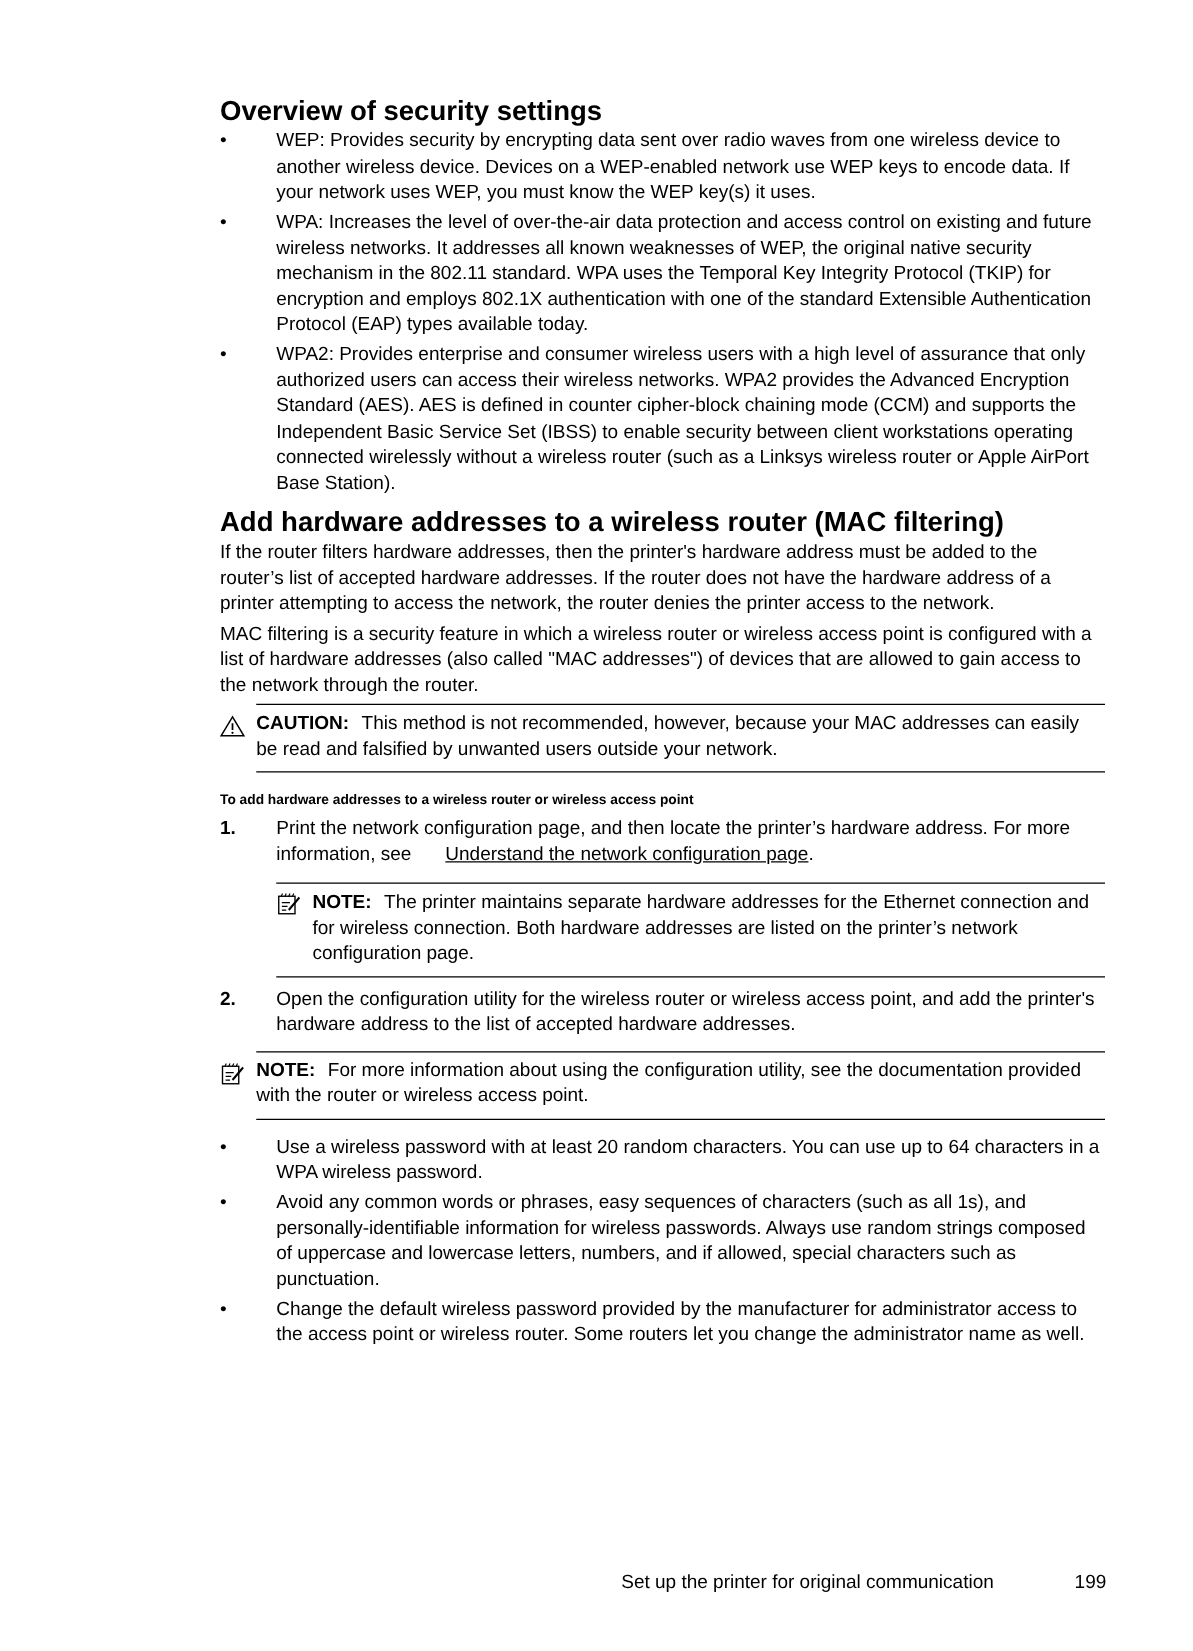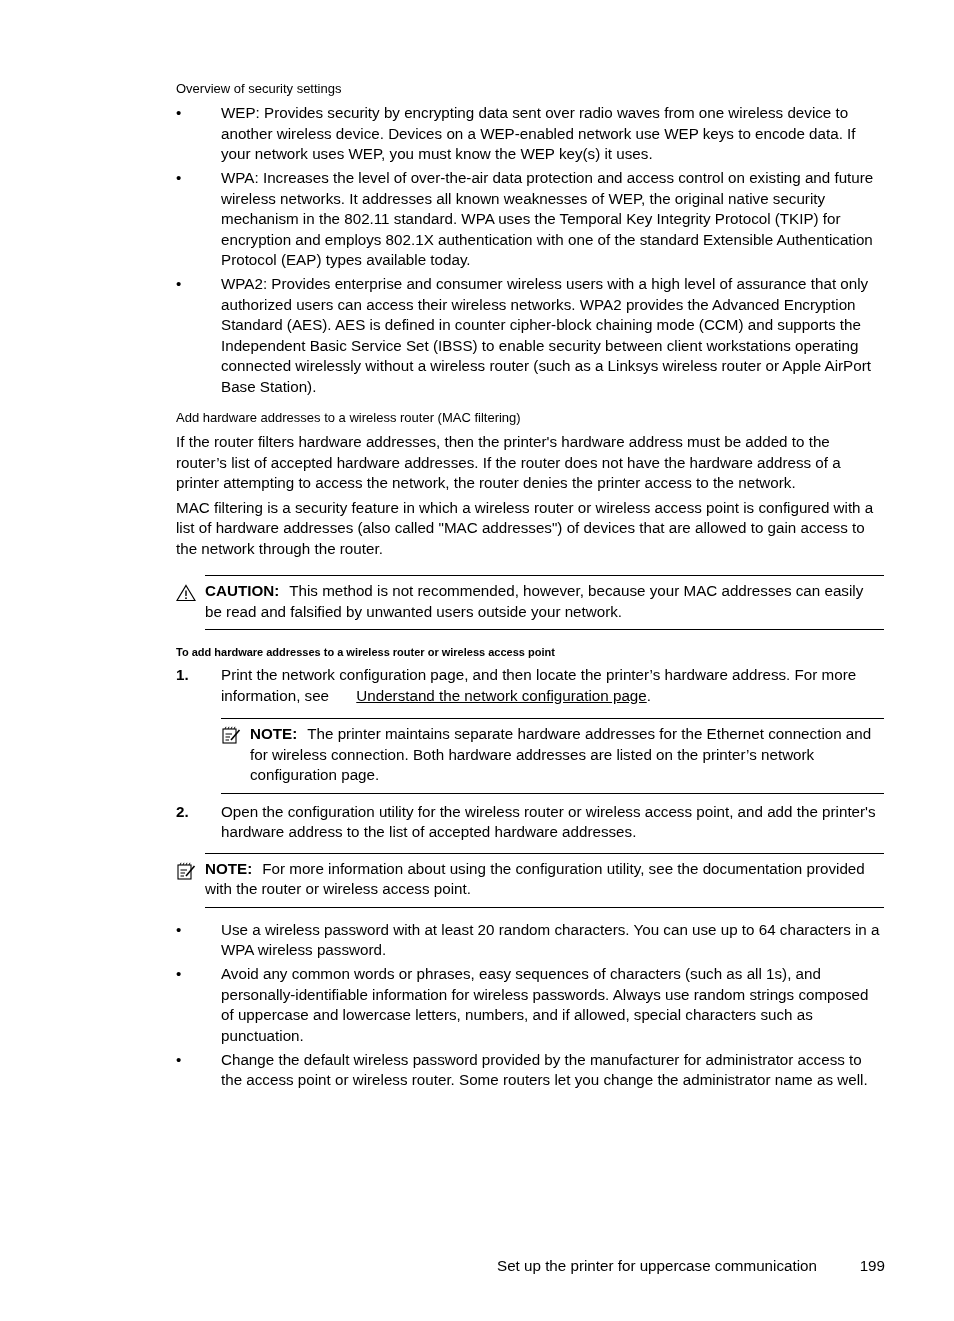--- a/index.html
+++ b/index.html
@@ -1,31 +1,31 @@
 <!DOCTYPE html>
 <html><head>
 <meta charset="utf-8">
 <style>
   html, body { margin: 0; padding: 0; background: #ffffff; }
   body { width: 954px; height: 1321px; position: relative; overflow: hidden;
          font-family: "Liberation Sans", sans-serif; color: #000; }
   .page { position: absolute; left: 176px; top: 78px; width: 708px; font-size: 15.2px; line-height: 20.5px; }
-  h2 { font-size: 13px; font-weight: normal; margin: 0 0 3px 0; line-height: 22px; }
+  h2 { font-size: 22px; font-weight: bold; margin: 0 0 3px 0; line-height: 22px; }
   h3 { font-size: 11px; font-weight: bold; margin: 0 0 3px 0; line-height: 20px; }
   p { margin: 0 0 4px 0; }
   ul.bul { list-style: none; padding: 0; margin: 0 0 4px 0; }
   ul.bul li { position: relative; padding-left: 45px; margin-bottom: 3.5px; }
   ul.bul li .bullet { position: absolute; left: 0; top: 0; }
   ol.num { list-style: none; padding: 0; margin: 0; }
   ol.num > li { position: relative; padding-left: 45px; margin-bottom: 6px; }
   ol.num > li .num-label { position: absolute; left: 0; top: 0; font-weight: bold; }
   .admon { border-top: 1px solid #000; border-bottom: 1px solid #000; position: relative; padding: 5px 0 7px 29px; }
   .admon .icon { position: absolute; left: 0; top: 8px; width: 20px; height: 18px; }
   .admon .label { font-weight: bold; margin-right: 10px; }
-  .caution { margin: 16px 0 12px 29px; padding-left: 0; }
+  .caution { margin: 4px 0 12px 29px; padding-left: 0; }
   .caution .icon { left: -29px; }
   .note-inner { margin: 10px 0 8px 0; margin-left: 29px; padding-left: 0; }
   .note-inner .icon { left: -29px; }
   .note-outer { margin: 10px 0 12px 29px; padding-left: 0; }
   .note-outer .icon { left: -29px; }
   a.link { color: #000; text-decoration: underline; margin-left: 23px; }
   .footer { position: absolute; top: 1257px; left: 497px; width: 388px; font-size: 15.2px; }
   .footer .title { position: absolute; left: 0; }
   .footer .pnum { position: absolute; right: 0; }
   .sec { margin-top: 10px; }
@@ -97,15 +97,15 @@
   <section>
     <ul class="bul">
       <li><span class="bullet">•</span><span>Use a wireless password with at least 20 random characters. You can use up to 64 characters in a WPA wireless password.</span></li>
       <li><span class="bullet">•</span><span>Avoid any common words or phrases, easy sequences of characters (such as all 1s), and personally-identifiable information for wireless passwords. Always use random strings composed of uppercase and lowercase letters, numbers, and if allowed, special characters such as punctuation.</span></li>
       <li><span class="bullet">•</span><span>Change the default wireless password provided by the manufacturer for administrator access to the access point or wireless router. Some routers let you change the administrator name as well.</span></li>
     </ul>
   </section>
 </div>
 
 <div class="footer">
-  <span class="title">Set up the printer for uppercase communication</span>
+  <span class="title">Set up the printer for original communication</span>
   <span class="pnum">199</span>
 </div>
 
 </body></html>

